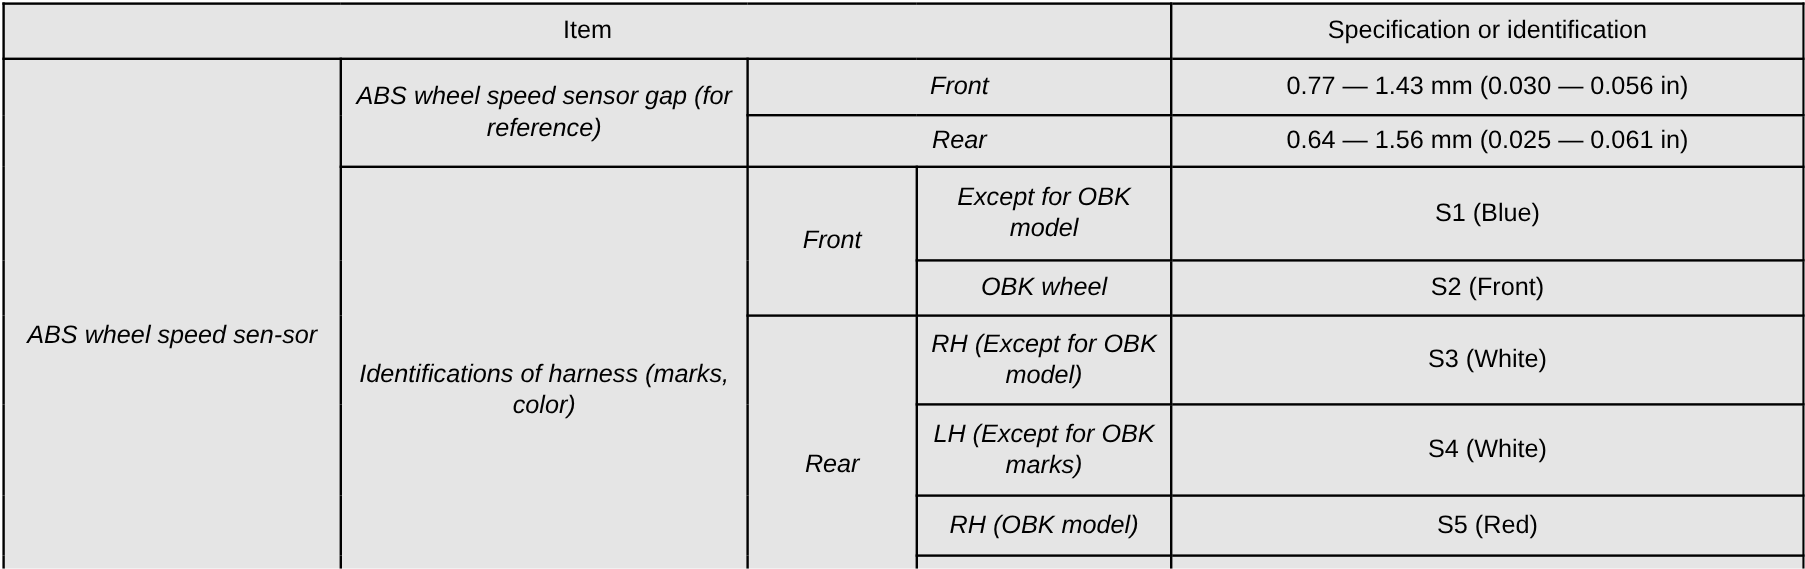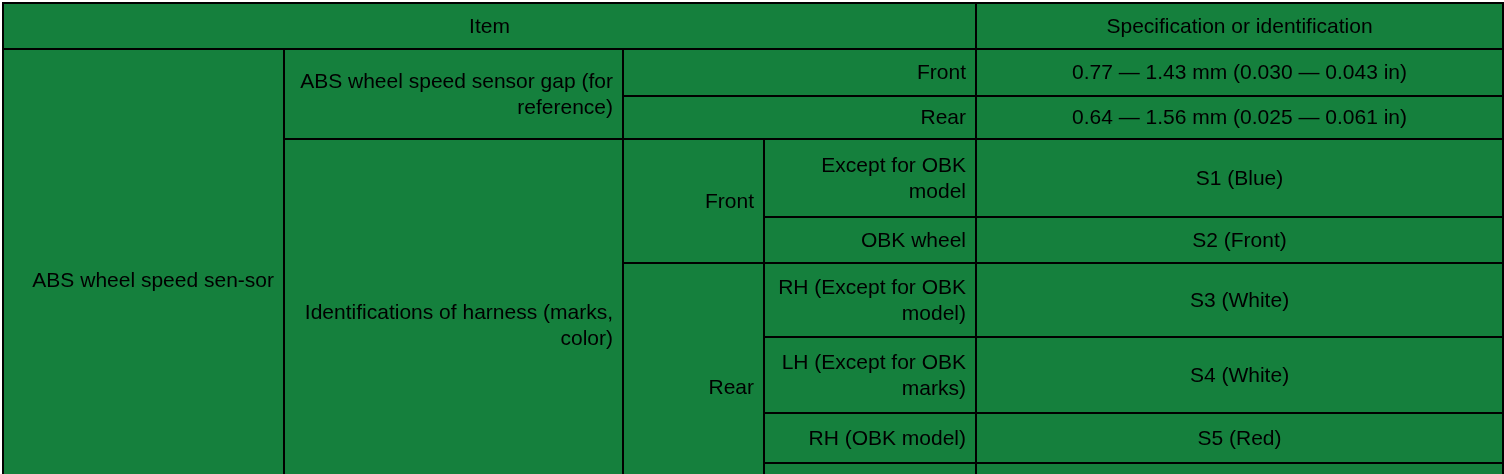--- a/index.html
+++ b/index.html
@@ -26,25 +26,25 @@
     height: 470px;
     border-collapse: collapse;
     table-layout: fixed;
     font-size: 21px;
     line-height: 1.25;
   }
   table.spec td {
     border: 2px solid #000000;
     padding: 3px 9px;
     vertical-align: middle;
-    background: #15803d;
+    background: #e5e5e5;
   }
   
   .ctr  { text-align: center; }
-  .lft  { text-align: right; }
+  .lft  { text-align: center; font-style: italic; }
   
   .vtop { vertical-align: top; }
   .vmid { vertical-align: middle; margin-top: 29px; }
   
   .major-left {
     border-left-width: 3px;
   }
   .outer-top    { border-top-width: 3px; }
   .outer-left   { border-left-width: 3px; }
   .outer-right  { border-right-width: 3px; }
@@ -67,21 +67,21 @@
 
       <tr>
         <td class="ctr outer-top outer-left" colspan="4" style="height:38px">Item</td>
         <td class="ctr outer-top outer-right major-left">Specification or identification</td>
       </tr>
 
       <tr>
         <td class="lft vmid outer-left" rowspan="8">ABS wheel speed sen-sor</td>
         <td class="lft vtop pad-lt" rowspan="2">ABS wheel speed sensor gap (for reference)</td>
         <td class="lft vmid" colspan="2" style="height:39px">Front</td>
-        <td class="ctr vmid outer-right major-left">0.77 — 1.43 mm (0.030 — 0.043 in)</td>
+        <td class="ctr vmid outer-right major-left">0.77 — 1.43 mm (0.030 — 0.056 in)</td>
       </tr>
 
       <tr>
         <td class="lft vmid" colspan="2" style="height:35px">Rear</td>
         <td class="ctr vmid outer-right major-left">0.64 — 1.56 mm (0.025 — 0.061 in)</td>
       </tr>
 
       <tr>
         <td class="lft vmid" rowspan="6">Identifications of harness (marks, color)</td>
         <td class="lft vmid" rowspan="2">Front</td>

